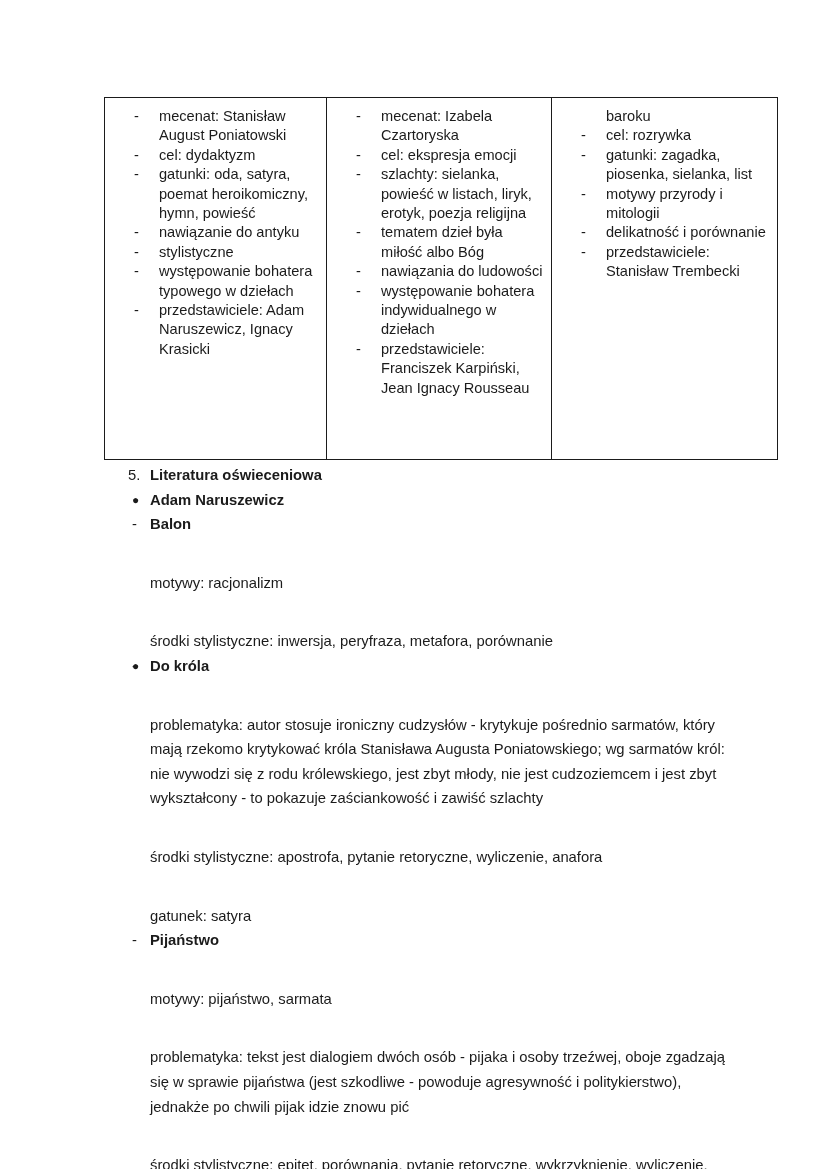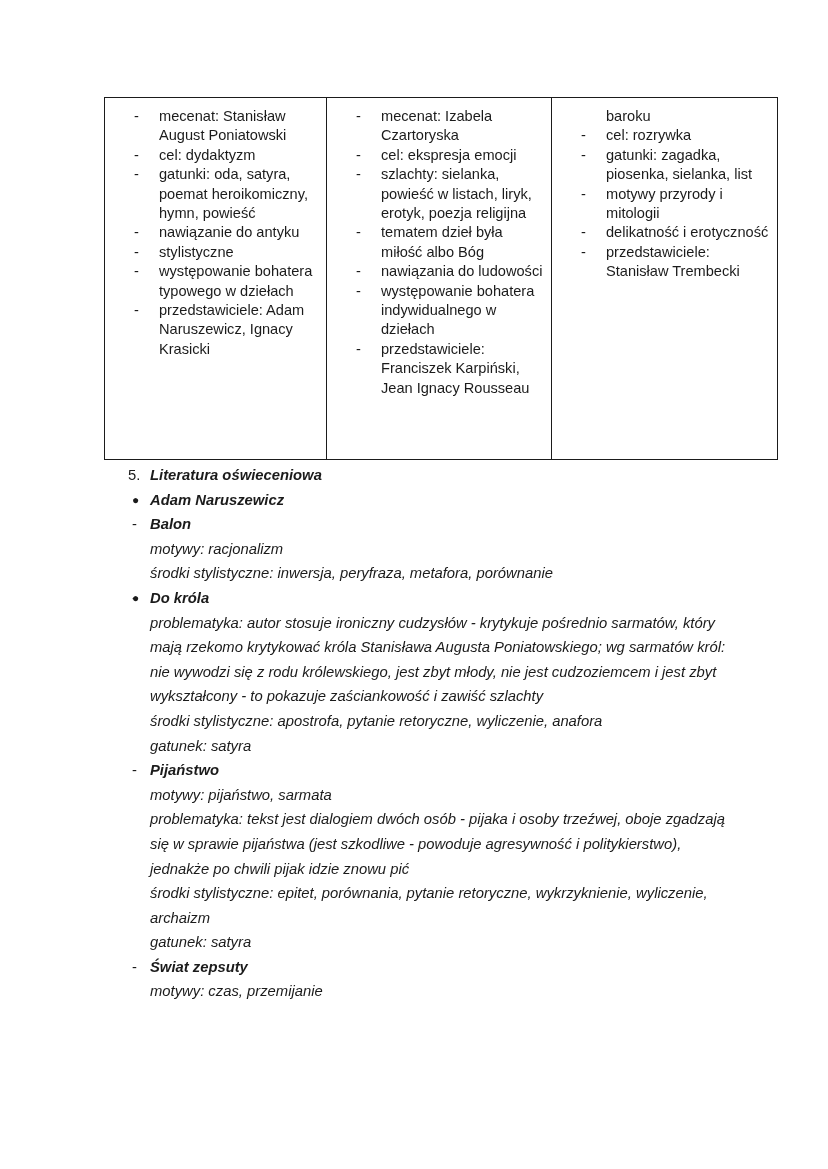--- a/index.html
+++ b/index.html
@@ -87,24 +87,24 @@
   }
   .row.numbered .marker { padding-left: 128px; }
   .row.bullet  .marker  { padding-left: 132px; font-size: 12px; }
   .row.dash    .marker  { padding-left: 132px; }
 
   .row.numbered > .text,
   .row.bullet > .text,
   .row.dash > .text {
     font-weight: bold;
   }
-  .row.plain { padding-left: 150px; }
+  .row.plain { padding-left: 150px; margin-top: 34px; }
   .row.plain > .text { font-weight: normal; }
 
-  .text { display: block; font-style: italic; }
+  .text { display: block; }
 </style>
 </head>
 <body>
 
 <div class="page">
 
   <table class="compare-table">
     <tbody>
       <tr>
         <td class="col1">
@@ -128,21 +128,21 @@
               <li><span class="dash">-</span><span>występowanie bohatera indywidualnego w dziełach</span></li>
               <li><span class="dash">-</span><span>przedstawiciele: Franciszek Karpiński, Jean Ignacy Rousseau</span></li>
             </ul>
         </td>
         <td class="col3">
           <ul class="cell-list">
               <li class="no-dash"><span>baroku</span></li>
               <li><span class="dash">-</span><span>cel: rozrywka</span></li>
               <li><span class="dash">-</span><span>gatunki: zagadka, piosenka, sielanka, list</span></li>
               <li><span class="dash">-</span><span>motywy przyrody i mitologii</span></li>
-              <li><span class="dash">-</span><span>delikatność i erotyczność</span></li>
+              <li><span class="dash">-</span><span>delikatność i porównanie</span></li>
               <li><span class="dash">-</span><span>przedstawiciele: Stanisław Trembecki</span></li>
             </ul>
         </td>
       </tr>
     </tbody>
   </table>
 
   <div class="outline">
       <div class="row numbered">
         <span class="marker">5.</span>

